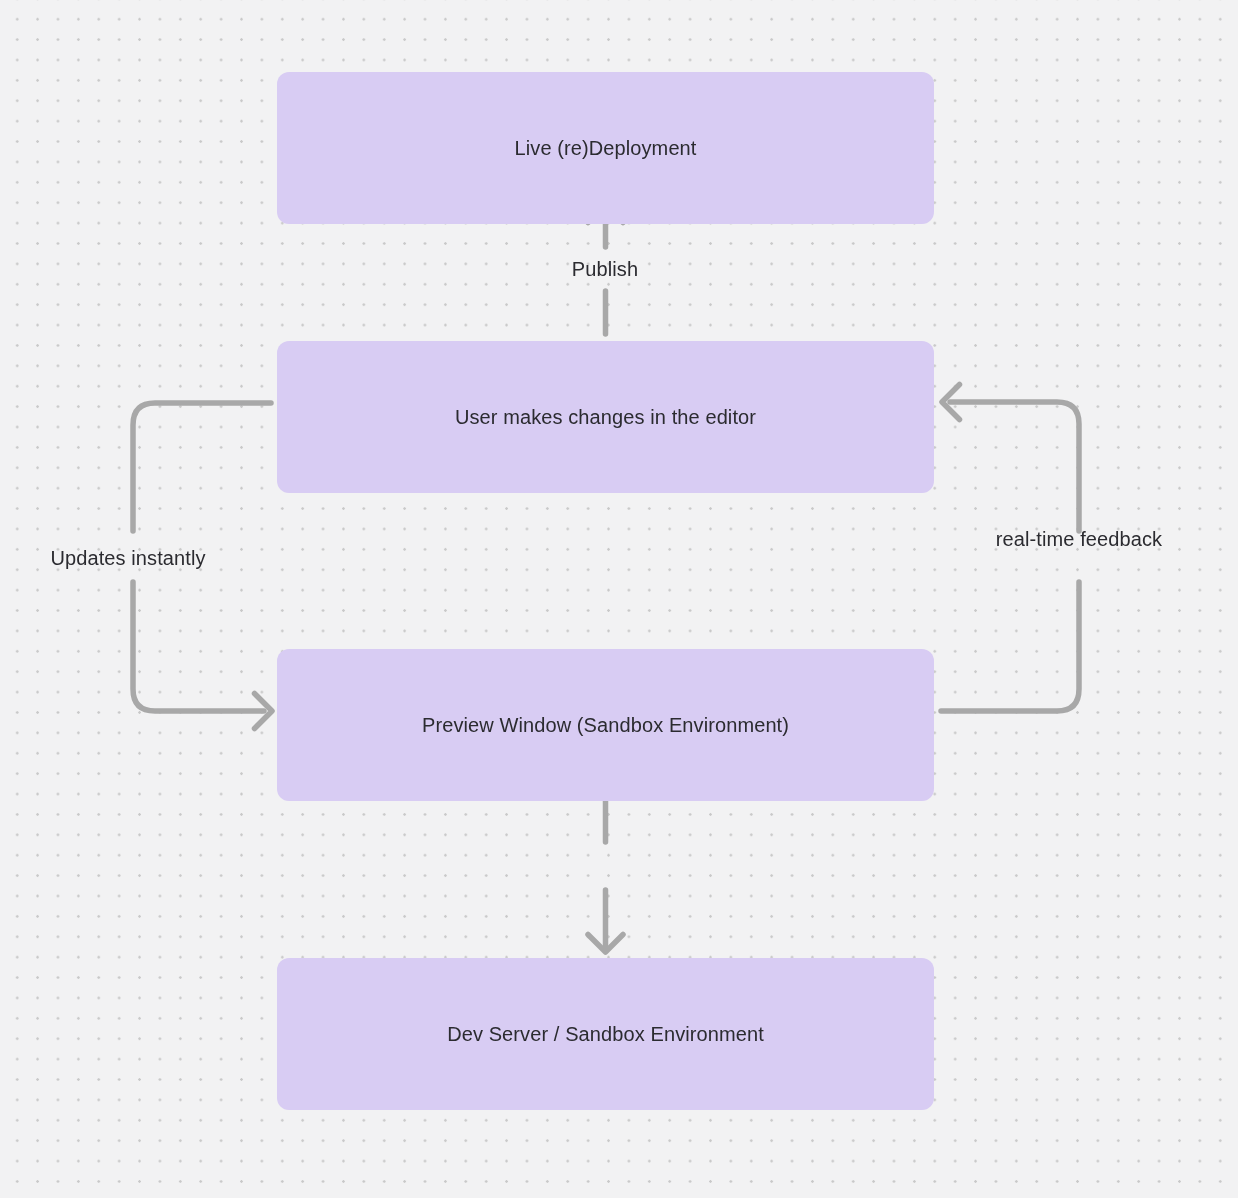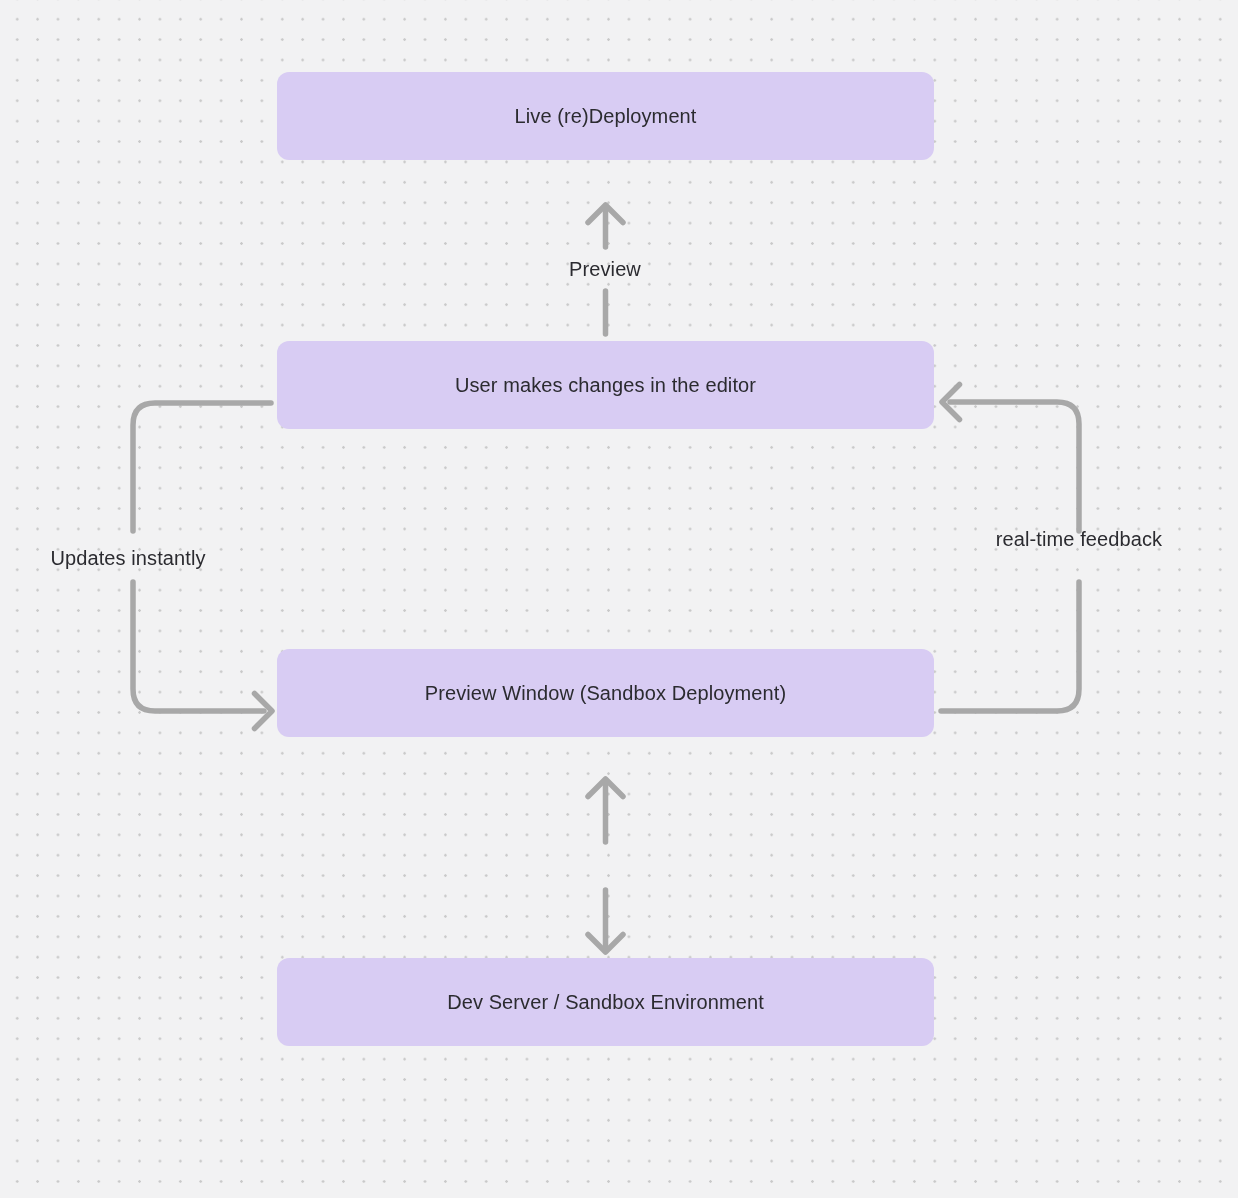--- a/index.html
+++ b/index.html
@@ -35,21 +35,21 @@
     fill: none;
     stroke: var(--arrow);
     stroke-width: 5.5;
     stroke-linecap: round;
     stroke-linejoin: round;
   }
   .node {
     position: absolute;
     left: 277px;
     width: 657px;
-    height: 88px;
+    height: 152px;
     background: var(--node-fill);
     border-radius: 12px;
     display: flex;
     align-items: center;
     justify-content: center;
   }
   .node-label {
     font-size: 20px;
     line-height: 1.2;
     color: var(--text);
@@ -100,27 +100,27 @@
 
   <div class="node node-live">
     <span class="node-label">Live (re)Deployment</span>
   </div>
 
   <div class="node node-user">
     <span class="node-label">User makes changes in the editor</span>
   </div>
 
   <div class="node node-preview">
-    <span class="node-label">Preview Window (Sandbox Deployment)</span>
+    <span class="node-label">Preview Window (Sandbox Environment)</span>
   </div>
 
   <div class="node node-devserver">
     <span class="node-label">Dev Server / Sandbox Environment</span>
   </div>
 
-  <div class="edge-label label-publish">Preview</div>
+  <div class="edge-label label-publish">Publish</div>
 
   <div class="edge-label label-updates">Updates instantly</div>
 
   <div class="edge-label label-realtime">real-time feedback</div>
 
 
 </div>
 
 </body></html>

